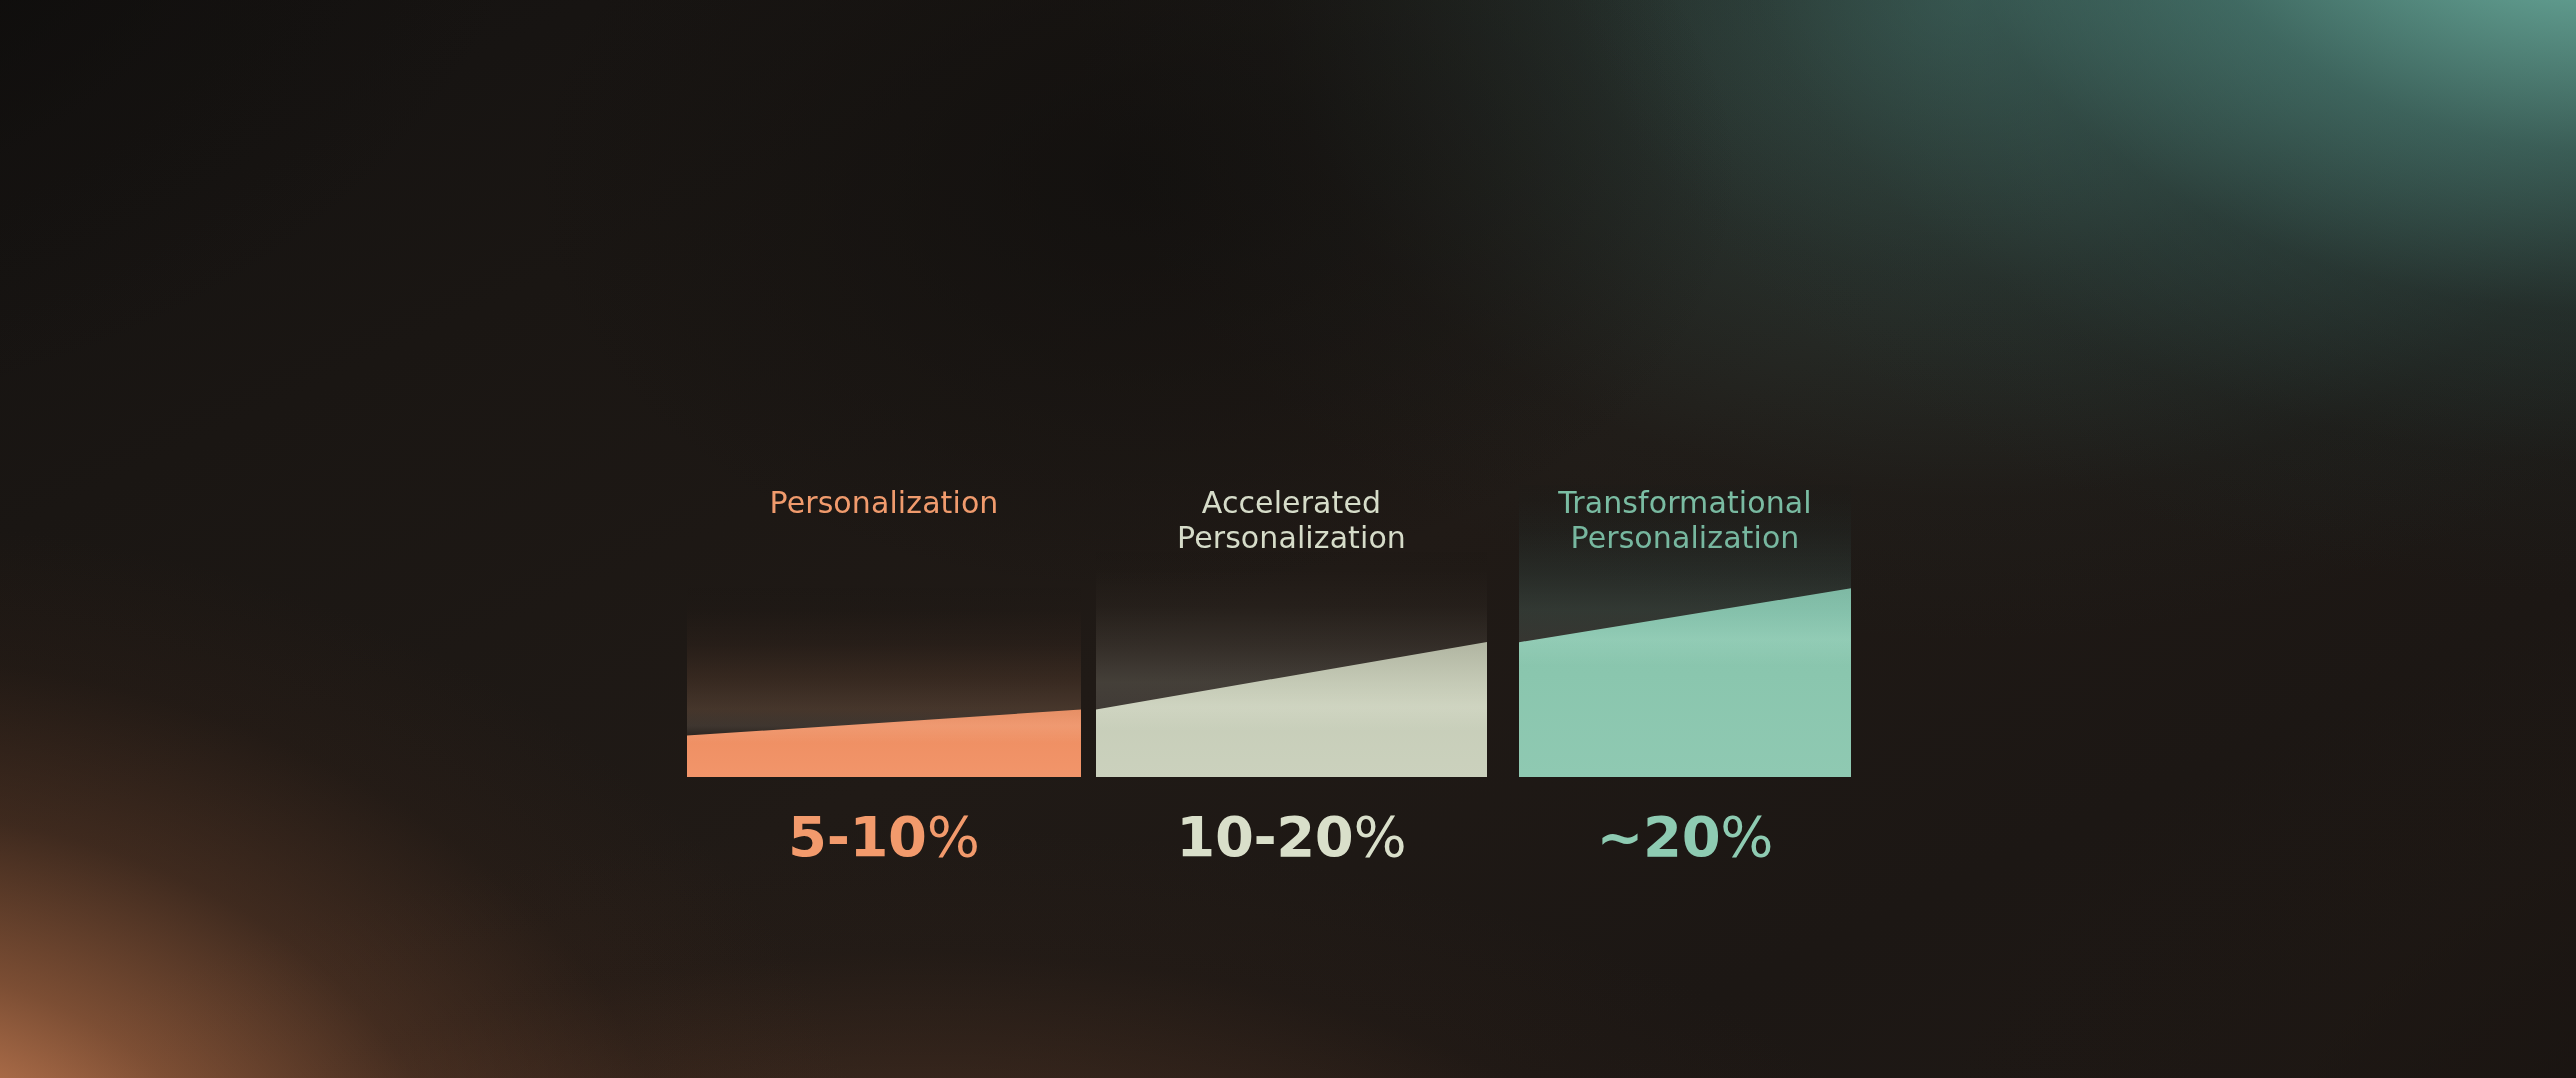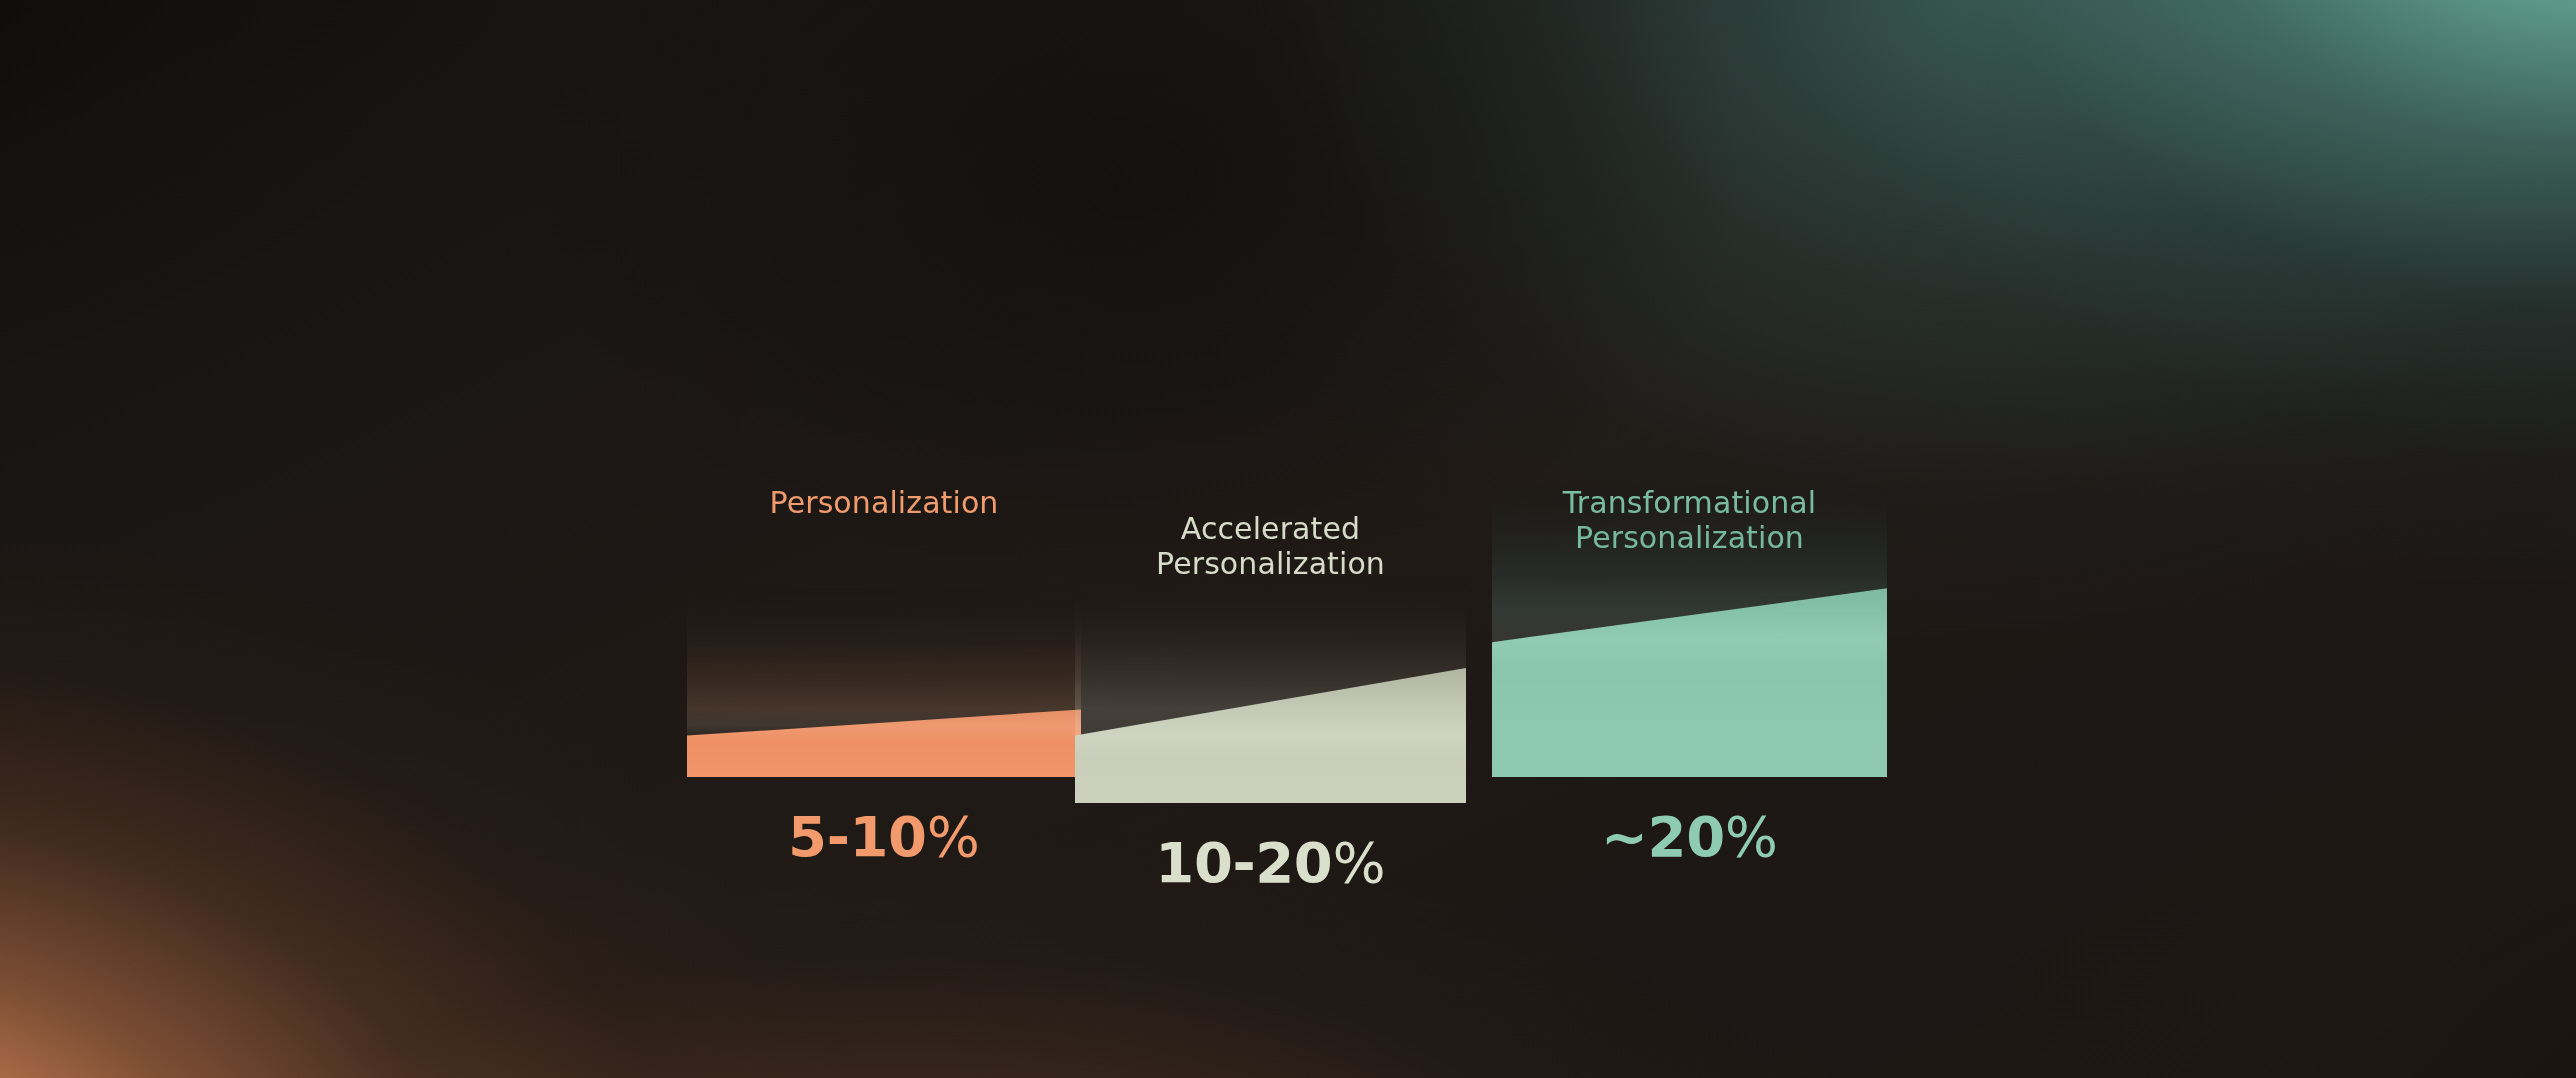--- a/index.html
+++ b/index.html
@@ -218,21 +218,21 @@
                  rgba(84,56,42,0.16) 70%,
                  rgba(38,27,21,0.10) 88%,
                  rgba(20,16,13,0.06) 100%);"></div>
       </div>
 
       <div class="col-value" style="top:319px; color:#f29a6c;">
         <span>5-10</span><span class="pct">%</span>
       </div>
     </div>
 
-    <div class="col" style="left:388px; width:391px;margin-top:26px;">
+    <div class="col" style="left:409px; width:391px;">
 
       <div class="col-label" style="color:#d6dcc9;">
         <span class="ln">Accelerated</span>
         <span class="ln">Personalization</span>
       </div>
 
       <div class="bar-panel" style="top:67px; height:225px;">
         <svg class="bar-svg" viewBox="0 0 435 250" preserveAspectRatio="none">
           <defs>
             <linearGradient id="fillB" x1="0" y1="1" x2="0" y2="0">
@@ -253,21 +253,21 @@
                  rgba(68,60,52,0.16) 76%,
                  rgba(32,27,22,0.10) 92%,
                  rgba(18,15,12,0.06) 100%);"></div>
       </div>
 
       <div class="col-value" style="top:319px; color:#d9dfca;">
         <span>10-20</span><span class="pct">%</span>
       </div>
     </div>
 
-    <div class="col" style="left:805px; width:395px;padding-left:34px;">
+    <div class="col" style="left:832px; width:332px;padding-left:34px;">
 
       <div class="col-label" style="color:#84cbaf;">
         <span class="ln">Transformational</span>
         <span class="ln">Personalization</span>
       </div>
 
       <div class="bar-panel" style="top:0px; height:292px;">
         <svg class="bar-svg" viewBox="0 0 440 325" preserveAspectRatio="none">
           <defs>
             <linearGradient id="fillC" x1="0" y1="1" x2="0" y2="0">

